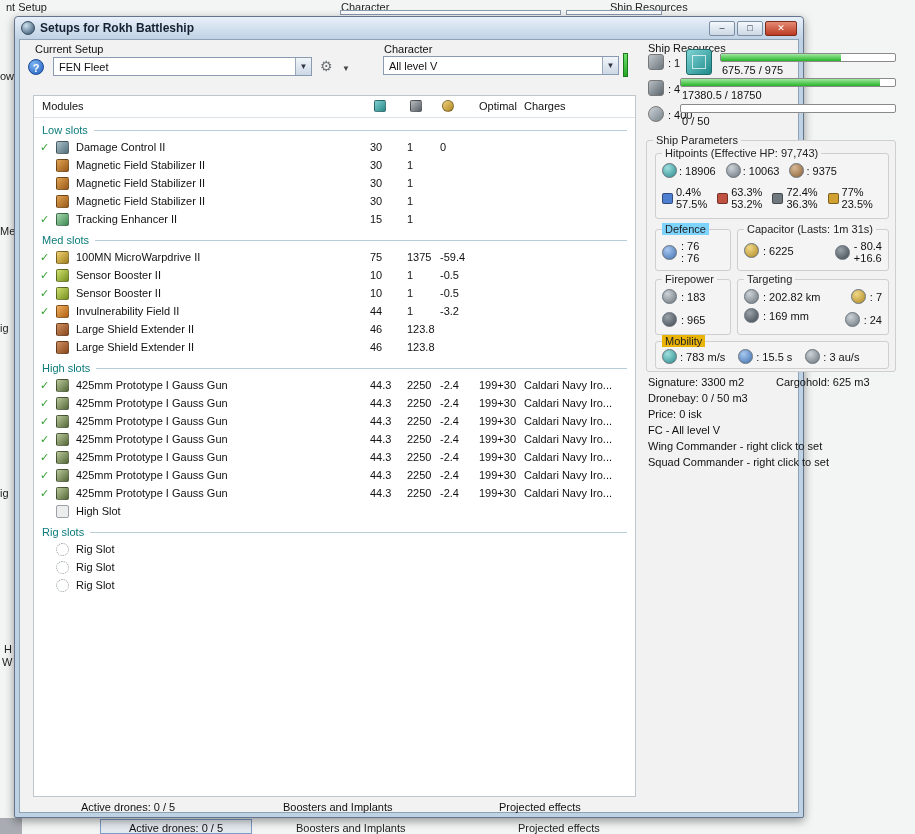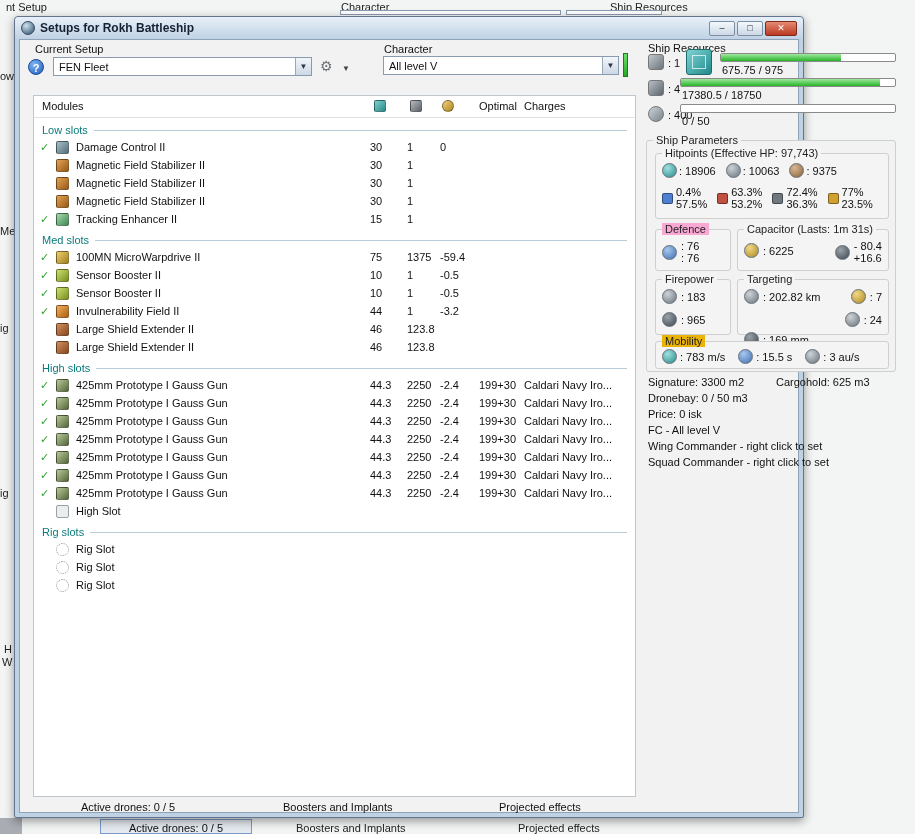--- a/index.html
+++ b/index.html
@@ -476,21 +476,21 @@
               <i class="ri ex"></i>
               <span class="vcol">
                   <span>77%</span>
                   <span>23.5%</span>
                 </span>
             </span>
           </div>
         </div>
 
         <div class="gbox" style="left:8px;top:88px;width:76px;height:42px;">
-          <span class="gtitle" style="background:#f9a8d4;">Defence</span>
+          <span class="gtitle" style="background:#7dd3fc;">Defence</span>
           <div class="prow" style="position:absolute;left:6px;top:10px;">
             <i class="pi blue"></i>
             <span class="vcol">
               <span>: 76</span>
               <span>: 76</span>
             </span>
           </div>
         </div>
 
         <div class="gbox" style="left:90px;top:88px;width:152px;height:42px;">
@@ -523,21 +523,21 @@
         <div class="gbox" style="left:90px;top:138px;width:152px;height:56px;">
           <span class="gtitle" style="background:#f4f4f4;">Targeting</span>
           <div class="prow" style="position:absolute;left:6px;top:9px;">
             <i class="pi gray"></i>
             <span>: 202.82 km</span>
           </div>
           <div class="prow" style="position:absolute;right:6px;top:9px;">
             <i class="pi gold"></i>
             <span>: 7</span>
           </div>
-          <div class="prow" style="position:absolute;left:6px;top:28px;margin-top:24px;">
+          <div class="prow" style="position:absolute;left:6px;top:28px;">
             <i class="pi dark"></i>
             <span>: 169 mm</span>
           </div>
           <div class="prow" style="position:absolute;right:6px;top:32px;">
             <i class="pi gray"></i>
             <span>: 24</span>
           </div>
         </div>
 
         <div class="gbox" style="left:8px;top:200px;width:234px;height:28px;">

